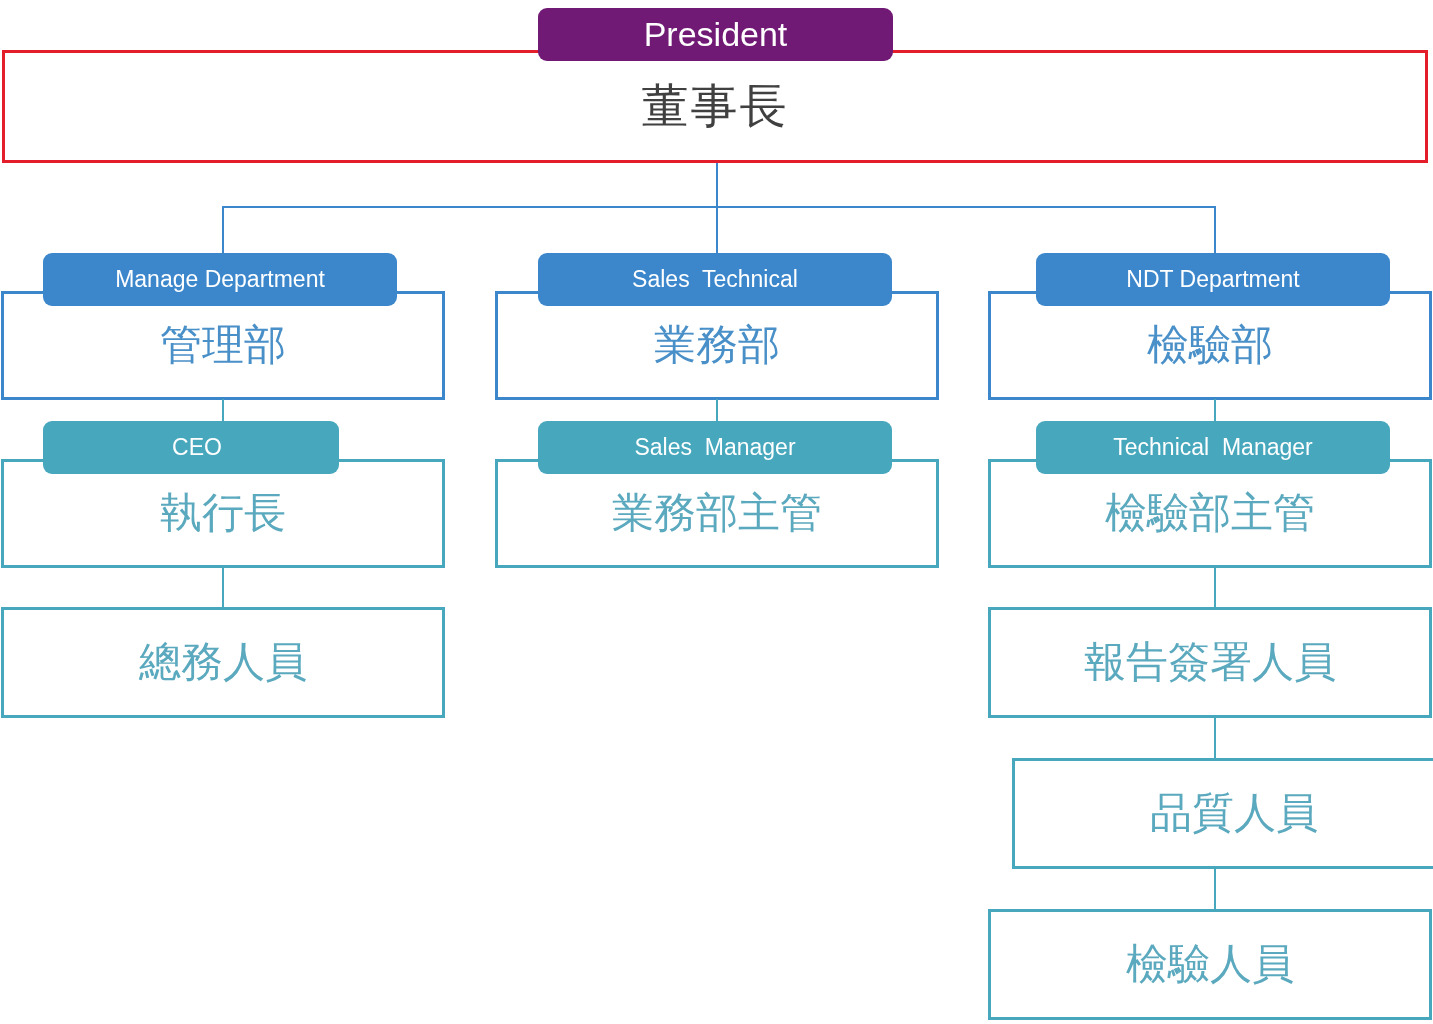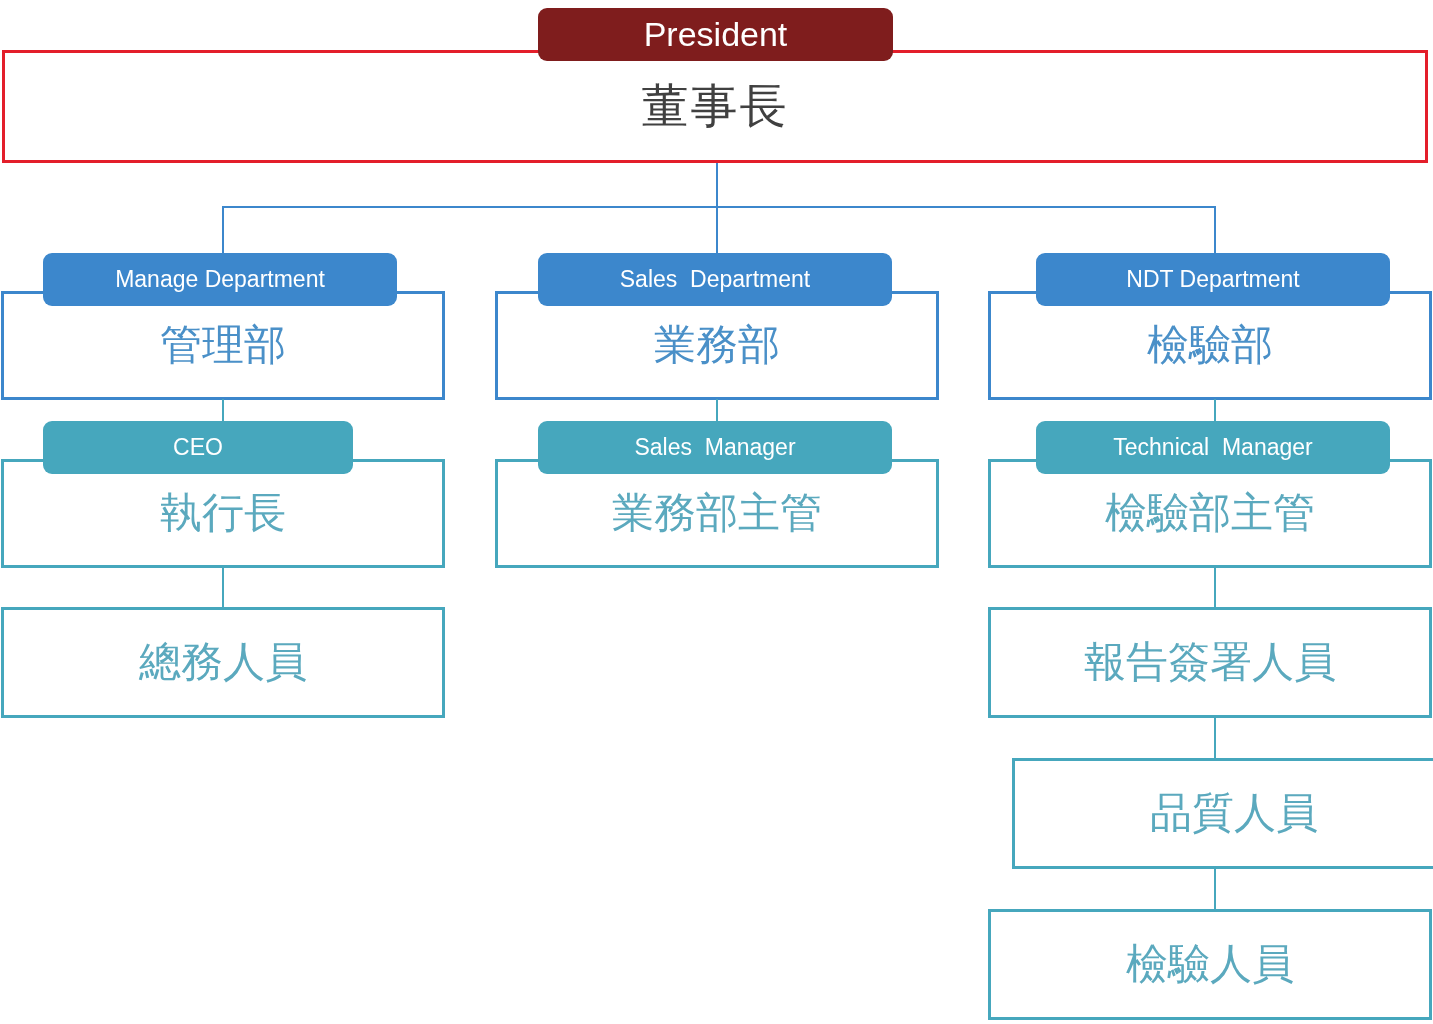--- a/index.html
+++ b/index.html
@@ -51,21 +51,21 @@
     font-size: 47px;
     color: #404040;
     letter-spacing: 2px;
   }
   .pres-tag {
     position: absolute;
     left: 538px;
     top: 8px;
     width: 355px;
     height: 53px;
-    background: #7f1d1d;
+    background: #701a75;
     border-radius: 9px;
     display: flex;
     align-items: center;
     justify-content: center;
     color: #ffffff;
     font-size: 34px;
     z-index: 5;
   }
 
   
@@ -118,21 +118,21 @@
   .staff .body { font-size: 42px; }
 
   
   .colA { left: 1px;   width: 444px; }
   .colB { left: 495px; width: 444px; }
   .colC { left: 988px; width: 444px; }
 
   .tagA { left: 43px;  width: 354px; }
   .tagB { left: 538px; width: 354px; }
   .tagC { left: 1036px; width: 354px; }
-  .tagA-ceo { left: 43px; width: 310px; }
+  .tagA-ceo { left: 43px; width: 284px; padding-left: 12px; }
 </style>
 </head>
 <body>
 
 <div id="chart">
 
   <div class="pres-box">
     <div class="pres-cn">董事長</div>
   </div>
   <div class="pres-tag">President</div>
@@ -157,21 +157,21 @@
 
   <div class="conn v teal" style="left:222px; top:567px; height:41px;"></div>
 
   <div class="node blue r1 colB">
     <div class="body">業務部</div>
   </div>
 
   <div class="node teal staff colA" style="top:607px; height:111px;">
     <div class="body">總務人員</div>
   </div>
-  <div class="tag blue r1tag tagB">Sales  Department</div>
+  <div class="tag blue r1tag tagB">Sales  Technical</div>
 
   <div class="conn v teal" style="left:716px; top:399px; height:62px;"></div>
 
   <div class="node teal r2 colB">
     <div class="body">業務部主管</div>
   </div>
   <div class="tag teal r2tag tagB">Sales  Manager</div>
 
   <div class="node blue r1 colC">
     <div class="body">檢驗部</div>

